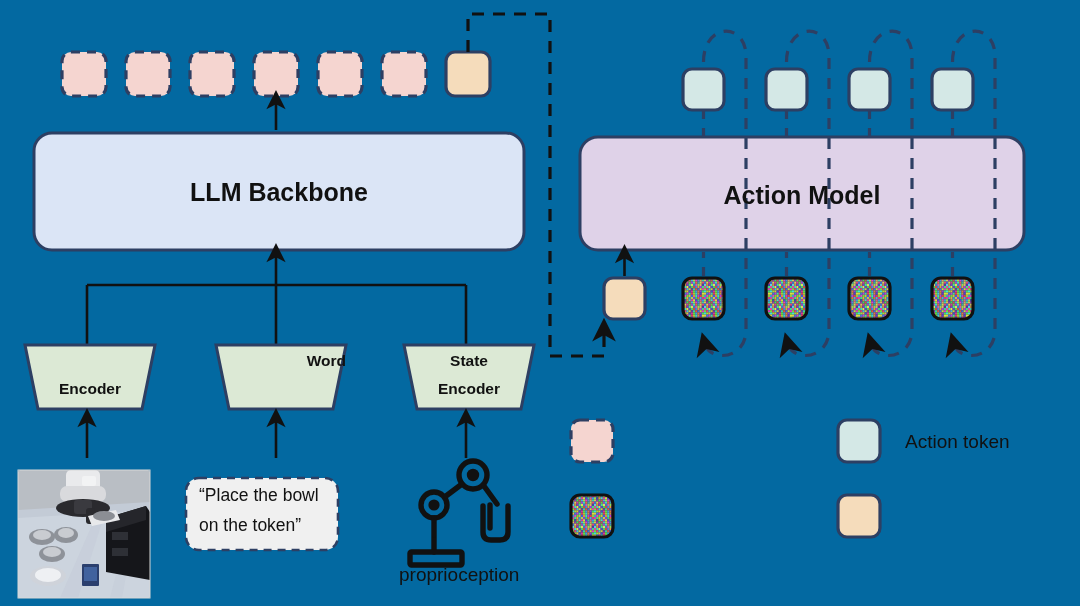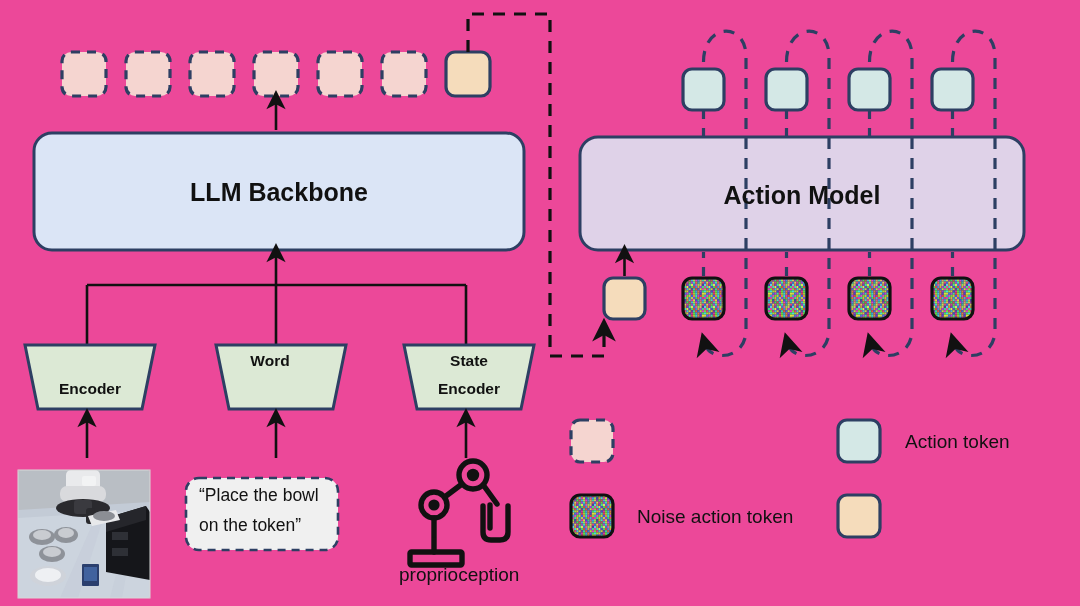--- a/index.html
+++ b/index.html
@@ -1,17 +1,17 @@
 <!DOCTYPE html>
 <html><head>
 <meta charset="utf-8">
 <style>
   html,body{margin:0;padding:0;background:#fff;}
   body{width:1080px;height:606px;font-family:"Liberation Sans",sans-serif;overflow:hidden;}
-  #stage{position:relative;width:1080px;height:606px;background:#ec4899;}
+  #stage{position:relative;width:1080px;height:606px;background:#0369a1;}
   svg.layer{position:absolute;left:0;top:0;width:1080px;height:606px;}
   .lbl{position:absolute;font-weight:bold;color:#000;text-align:center;white-space:nowrap;}
   .boxtitle{font-size:25px;font-weight:bold;color:#111;}
   .trapword{font-size:15.5px;font-weight:bold;color:#111;line-height:22px;}
   .legtext{position:absolute;font-size:19px;color:#111;white-space:nowrap;}
   .prompt{position:absolute;font-size:17.5px;color:#111;line-height:24px;text-align:left;}
   .propri{position:absolute;font-size:19px;color:#111;}
 </style>
 </head>
 <body>
@@ -265,26 +265,25 @@
     <rect x="838" y="420" width="42" height="42" rx="9" fill="#d4e8e6" stroke="#2d3f63" stroke-width="3.2"></rect>
     <rect x="571" y="495" width="42" height="42" rx="9" fill="url(#noisepat)" stroke="#111" stroke-width="3.2"></rect>
     <rect x="838" y="495" width="42" height="42" rx="9" fill="#f5dcbb" stroke="#2d3f63" stroke-width="3.2"></rect>
   </svg>
 
   <div class="lbl boxtitle" style="left:34px;top:178px;width:490px;">LLM Backbone</div>
   <div class="lbl boxtitle" style="left:580px;top:181px;width:444px;">Action Model</div>
 
   <div class="lbl trapword" style="left:25px;top:378px;width:130px;">Encoder</div>
 
-  <div class="lbl trapword" style="left:205px;top:350px;width:130px;">Word</div>
+  <div class="lbl trapword" style="left:216px;top:350px;width:130px;text-align:right;">Word</div>
 
   <div class="lbl trapword" style="left:404px;top:350px;width:130px;">State</div>
   <div class="lbl trapword" style="left:404px;top:378px;width:130px;">Encoder</div>
 
   <div class="prompt" style="left:199px;top:483px;width:136px;">“Place the bowl</div>
   <div class="prompt" style="left:199px;top:513px;width:136px;">on the token”</div>
 
   <div class="propri" style="left:399px;top:564px;">proprioception</div>
 
   <div class="legtext" style="left:905px;top:431px;">Action token</div>
-  <div class="legtext" style="left:637px;top:506px;">Noise action token</div>
 
 </div>
 
 </body></html>

